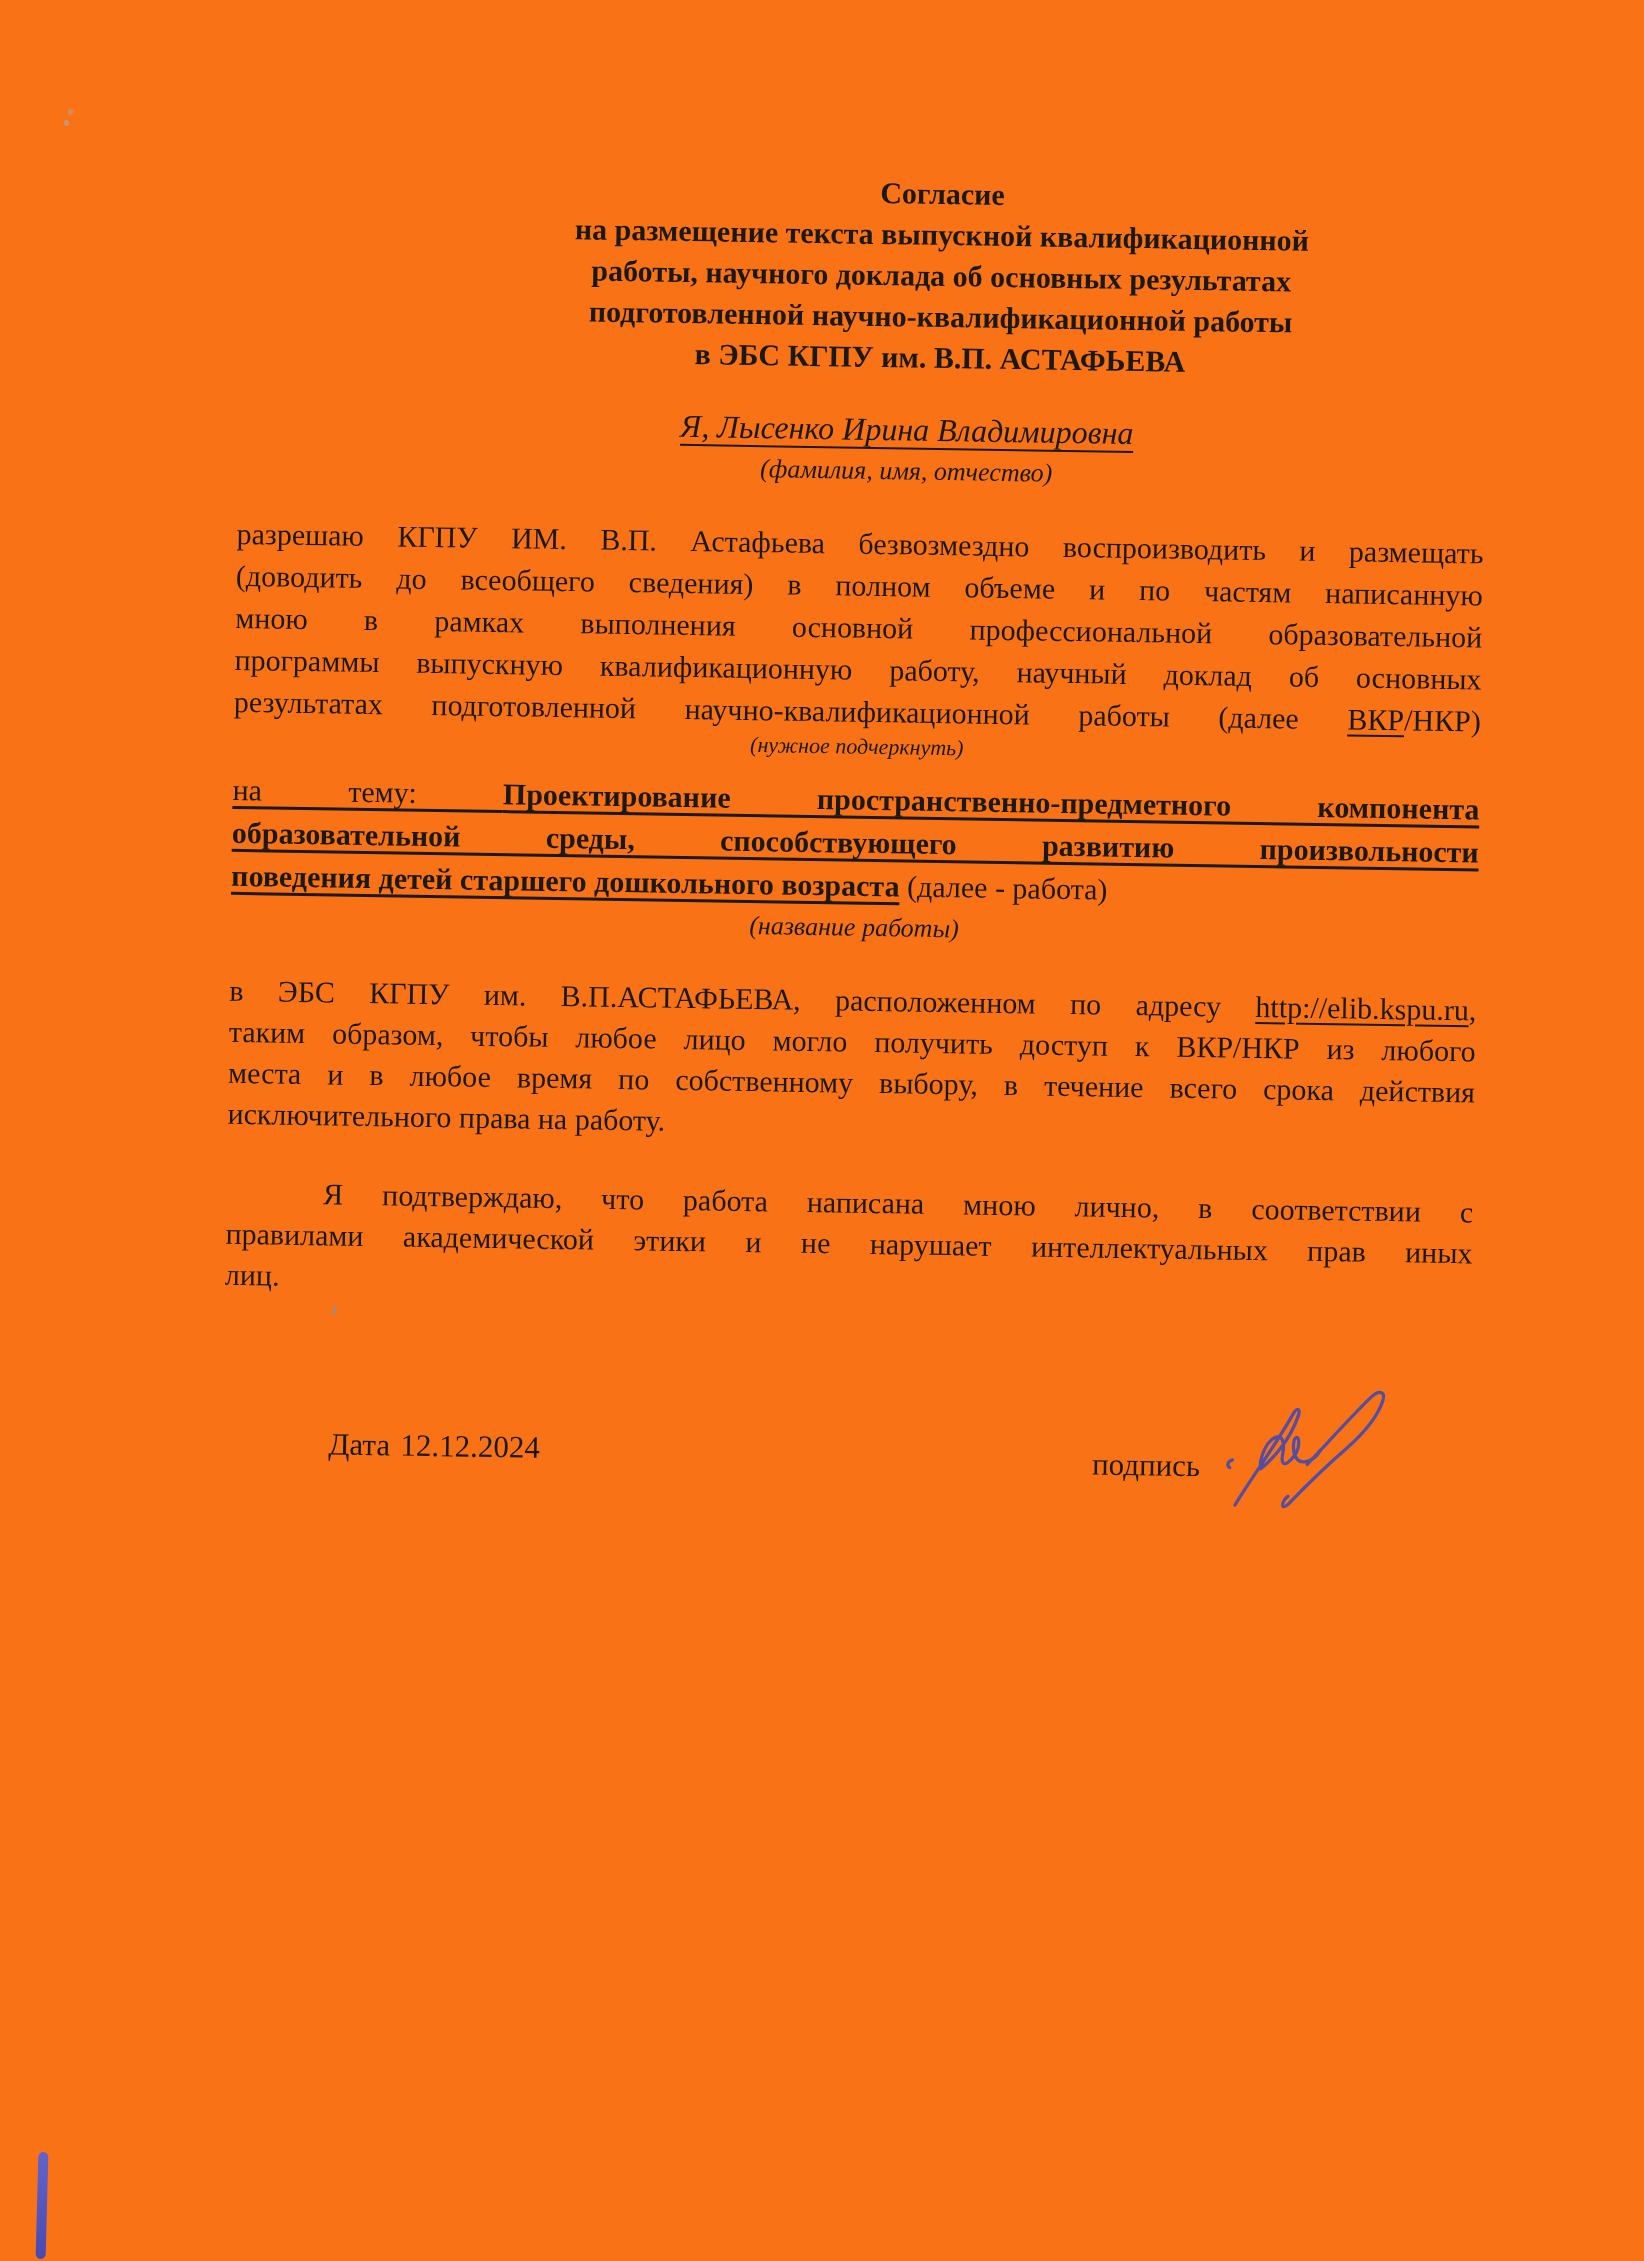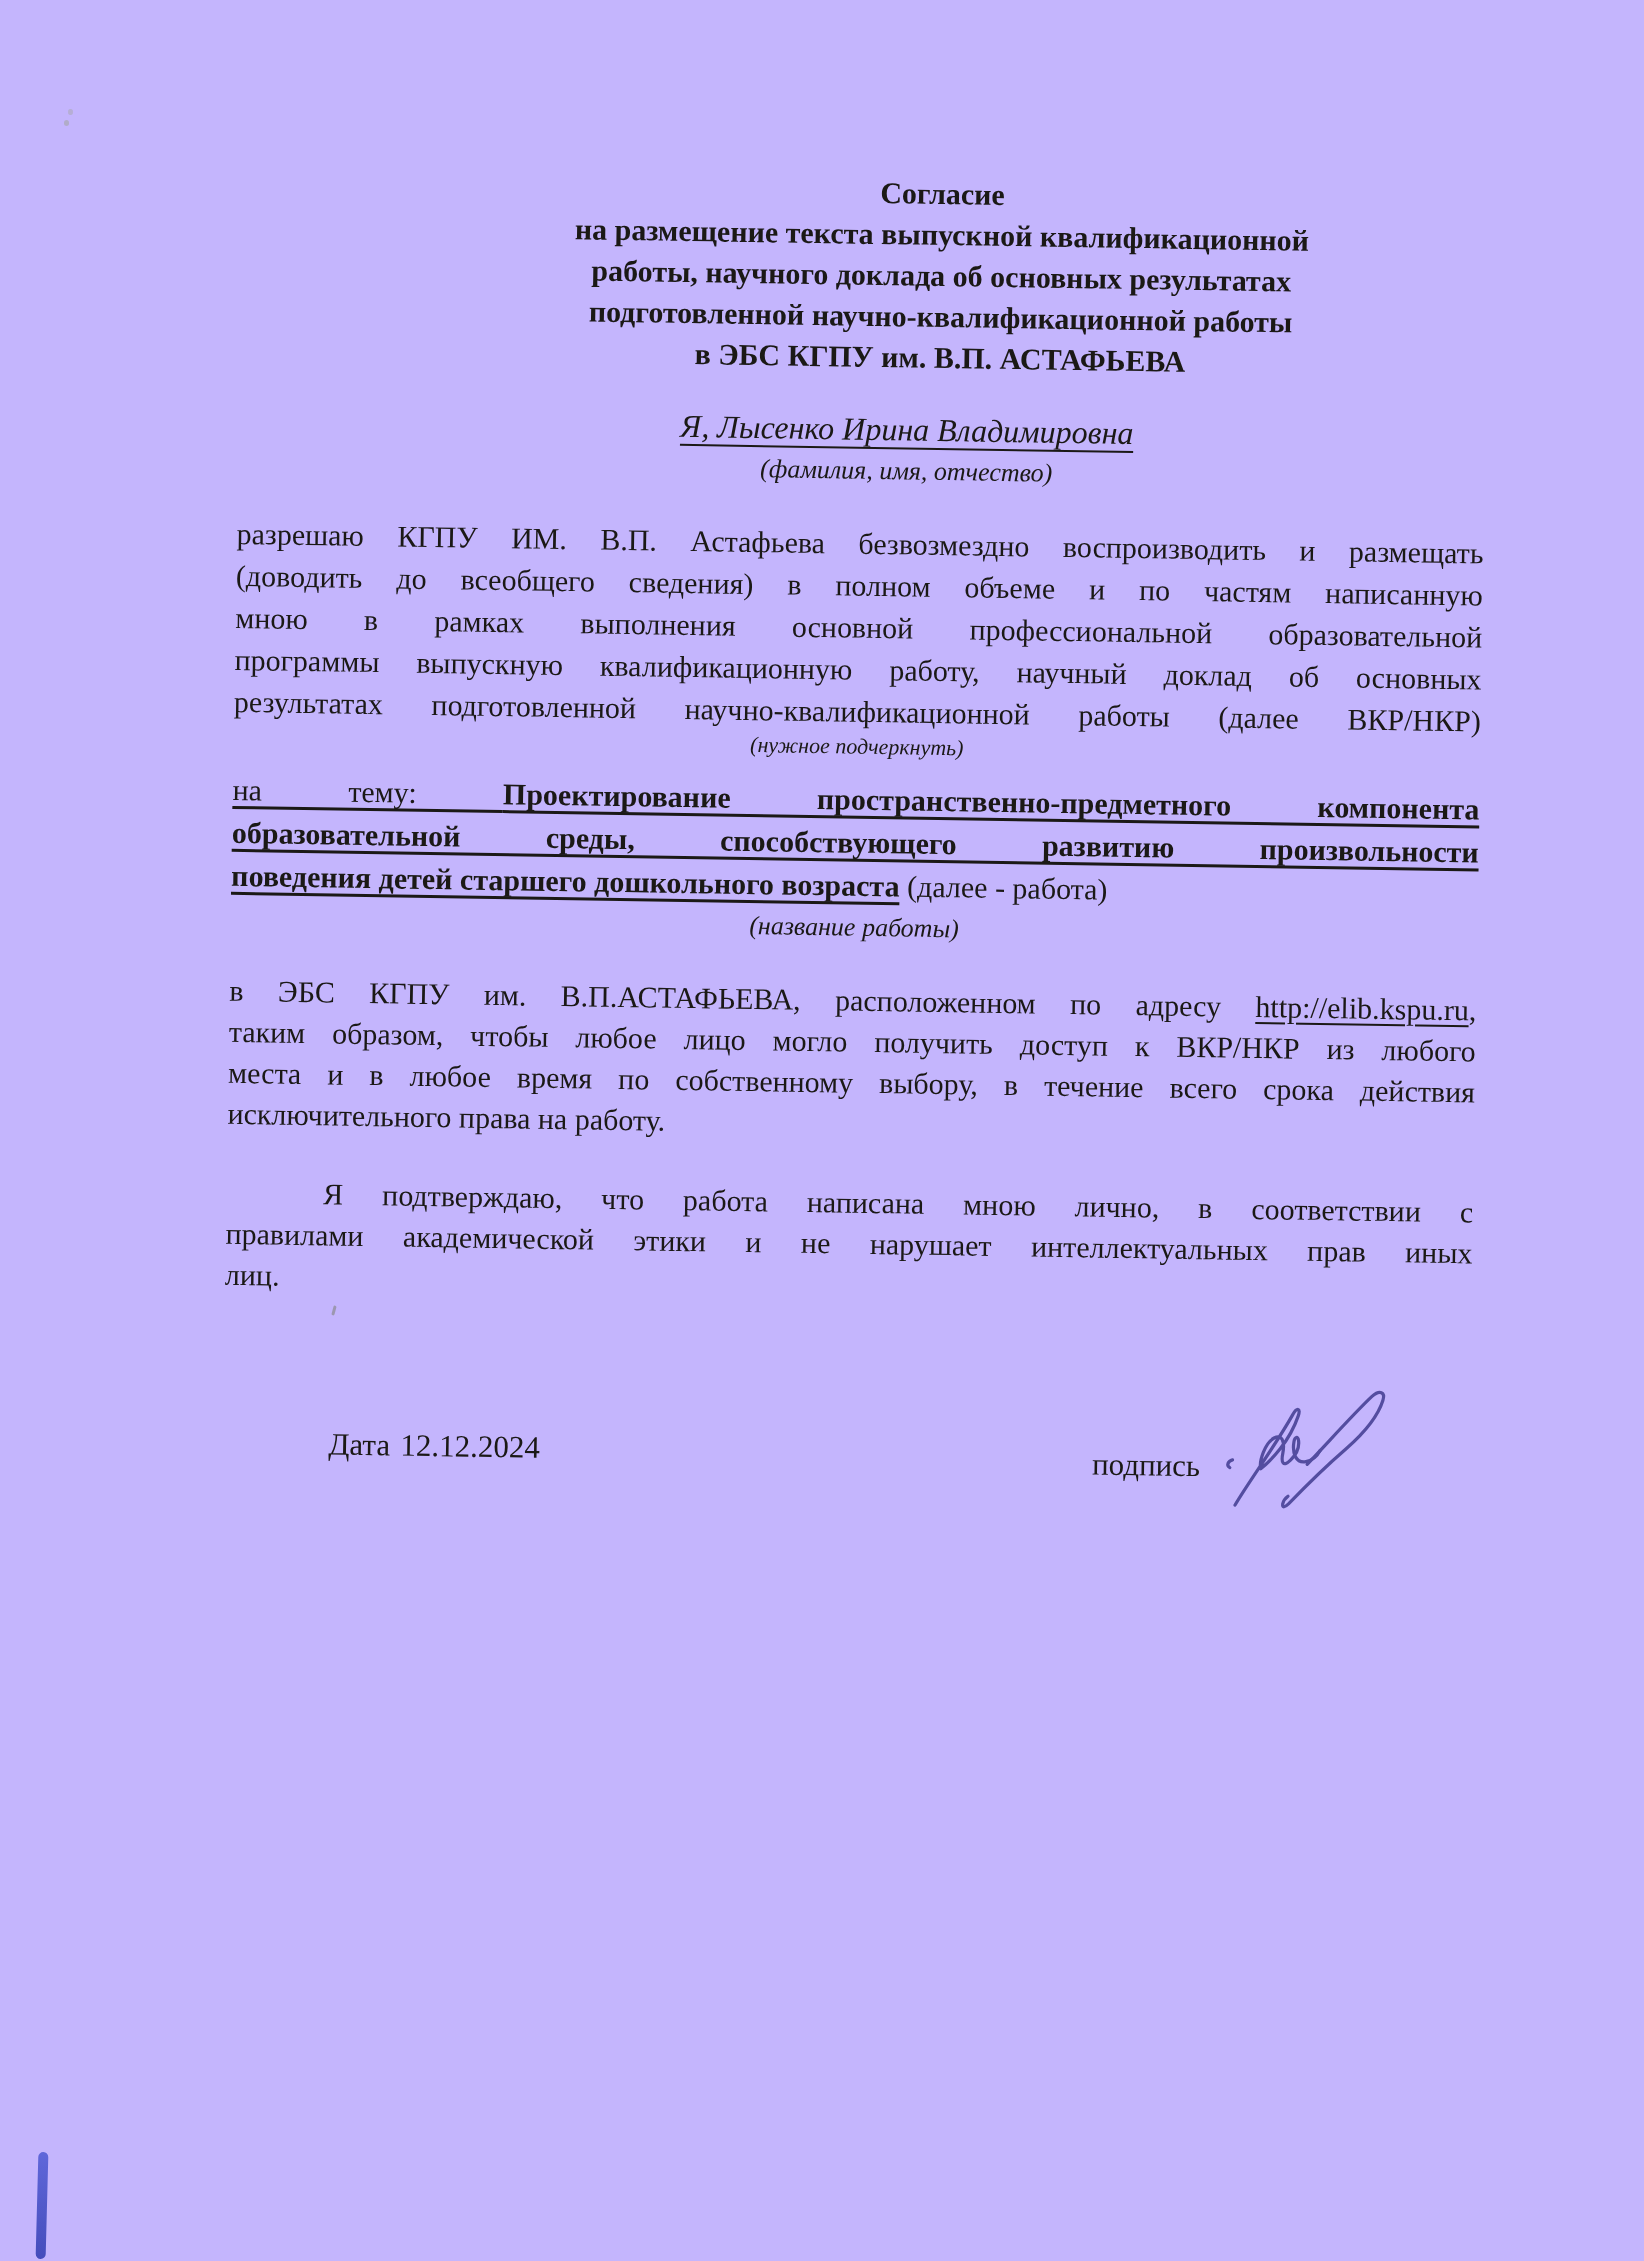--- a/index.html
+++ b/index.html
@@ -1,19 +1,19 @@
 <!DOCTYPE html>
 <html style="font-size:10.3px"><head>
 <meta charset="utf-8">
 <style>
   html, body { margin: 0; padding: 0; background: #ffffff; }
   .page {
     position: relative;
     width: 1644px; height: 2261px;
-    background: #c4b5fd;
+    background: #f97316;
     overflow: hidden;
     font-family: "Liberation Serif", serif;
     color: #1b1916;
   }
   .content {
     position: absolute; inset: 0;
     transform: rotate(0.9deg);
     transform-origin: 245px 193px;
   }
   .block { position: absolute; left: 242px; width: 1247px; }
@@ -30,21 +30,21 @@
   .name-block { top: 399px; padding-left: 45px; text-align: center; }
   .name-line { font-style: italic; font-size: 32px; line-height: 40px; }
   .name-line .u { text-decoration: underline; text-decoration-thickness: 1.9px; text-underline-offset: 7px; }
   .name-caption { font-style: italic; font-size: 26px; line-height: 33px; margin-top: 5.2px; }
 
   .para { font-size: 30px; }
   .jline { text-align: justify; text-align-last: justify; }
   .lline { text-align: left; text-align-last: left; }
 
   .p1 { top: 513px; line-height: 42px; }
-  .p1 .u { text-decoration-thickness: 1.9px; text-underline-offset: 5.2px; }
+  .p1 .u { text-decoration: underline; text-decoration-thickness: 1.9px; text-underline-offset: 5.2px; }
 
   .footnote { position: absolute; left: 242px; width: 1247px; text-align: center; font-style: italic; }
   .fn-underline { top: 723px; font-size: 22px; line-height: 28px; }
   .fn-worktitle { top: 901px; font-size: 26px; line-height: 33px; }
 
   .topic { top: 768px; line-height: 43px; }
   .topic .b { font-weight: bold; }
   .topic .u { text-decoration: underline; text-decoration-thickness: 2.6px; text-underline-offset: 6.4px; }
 
   .hosting { top: 970px; line-height: 41px; }

